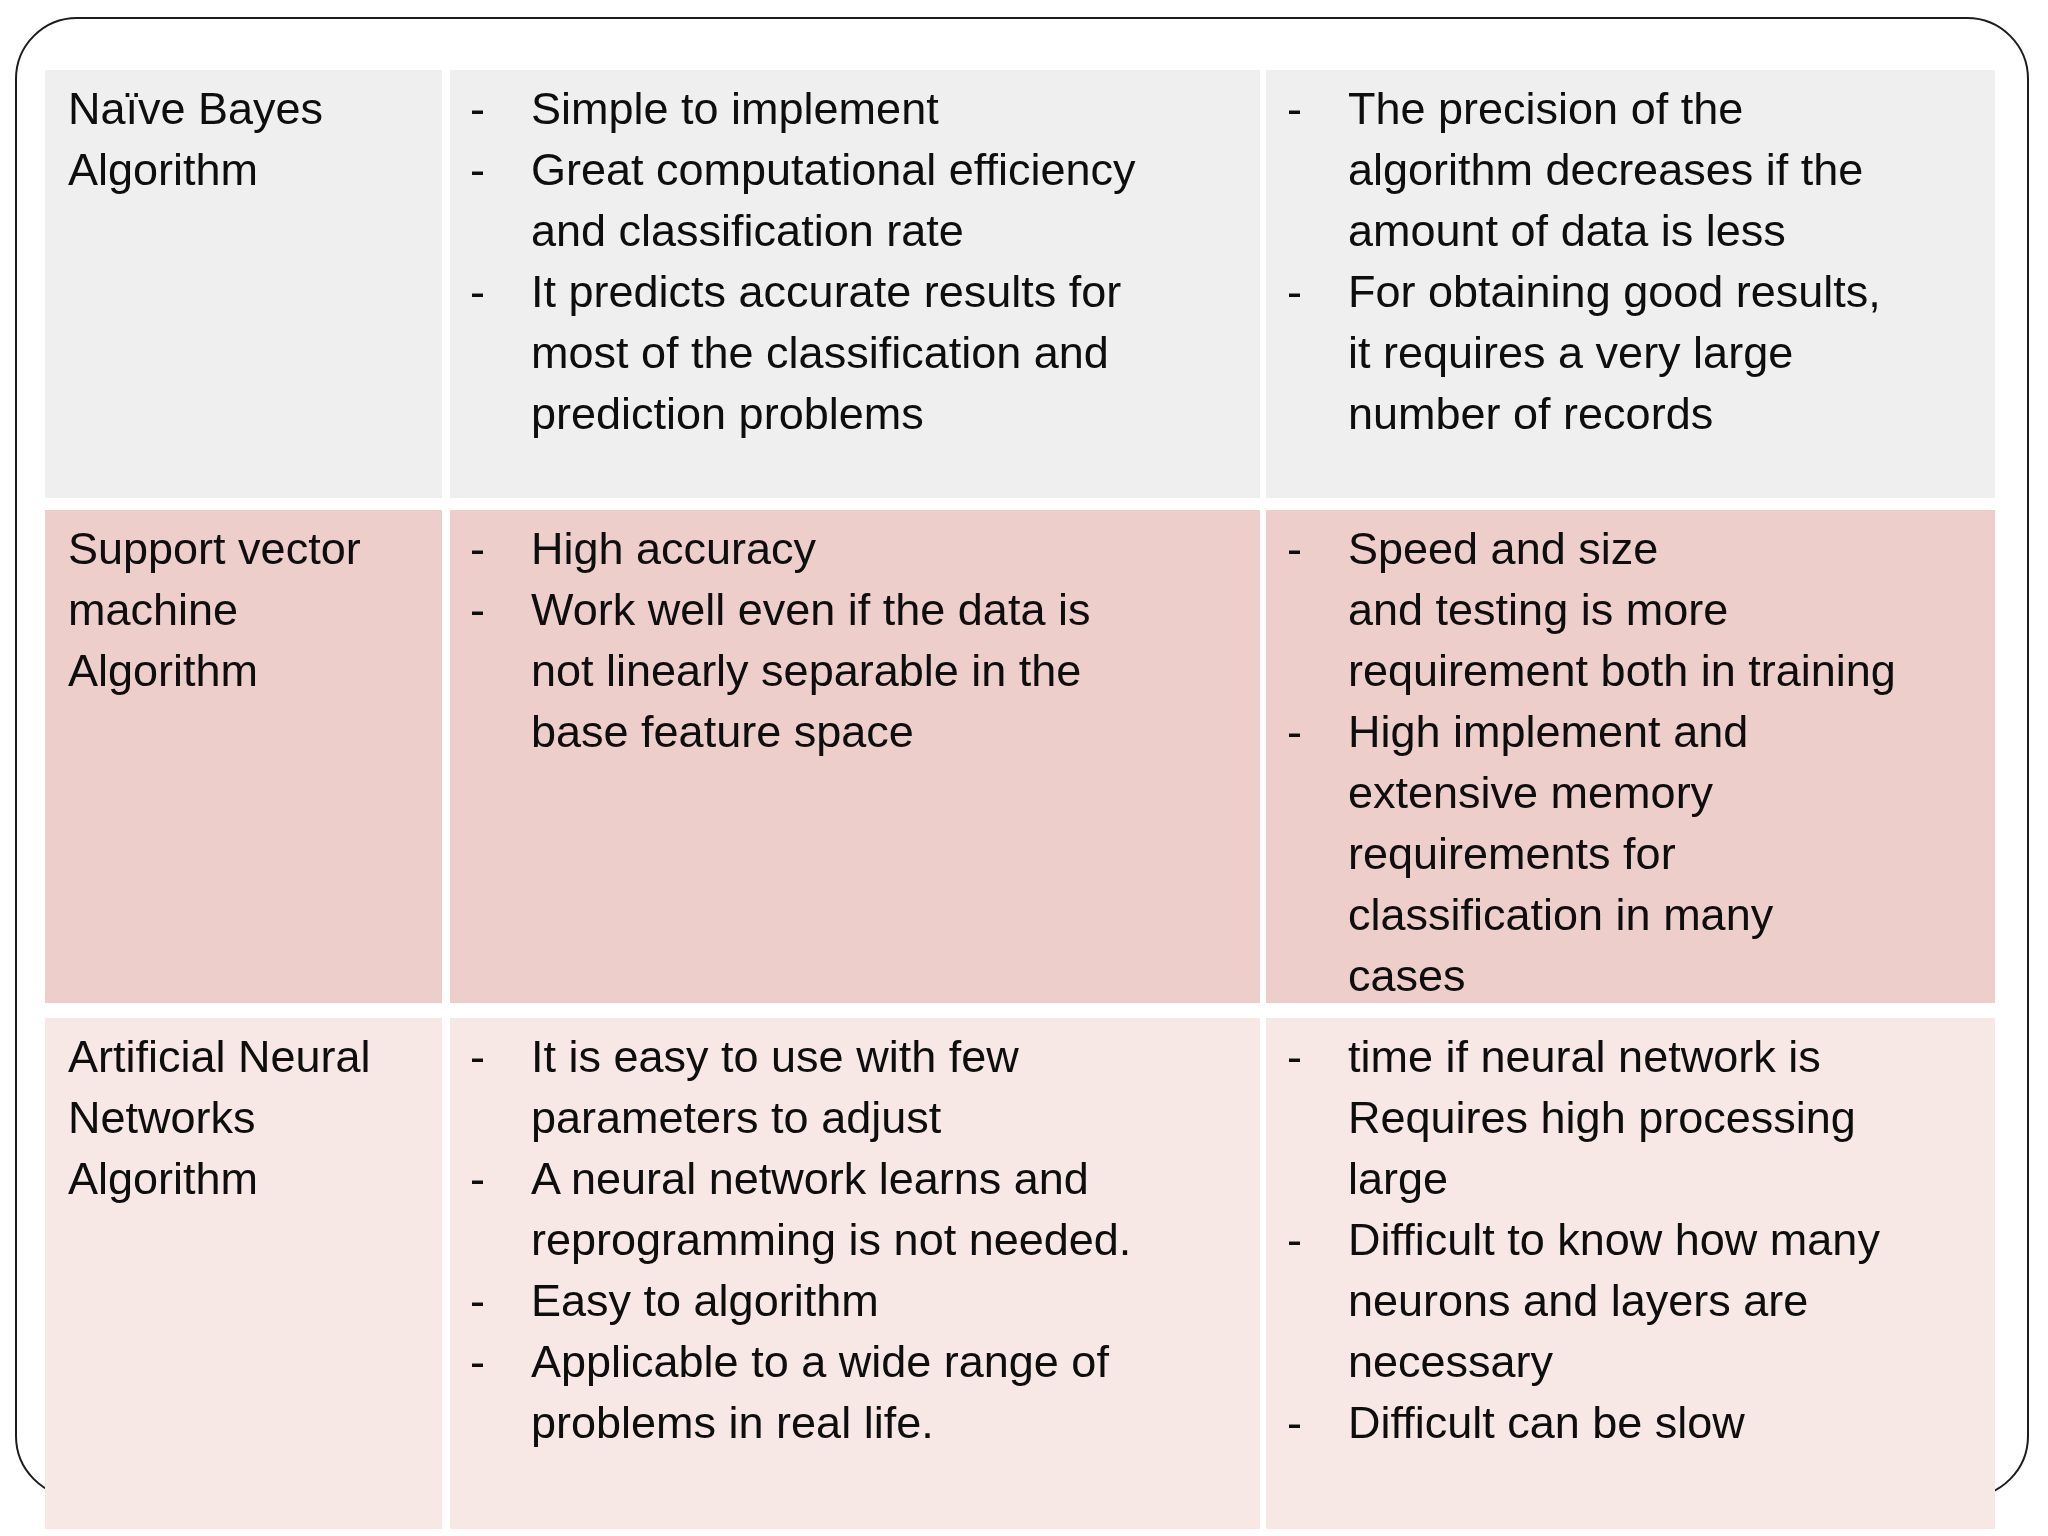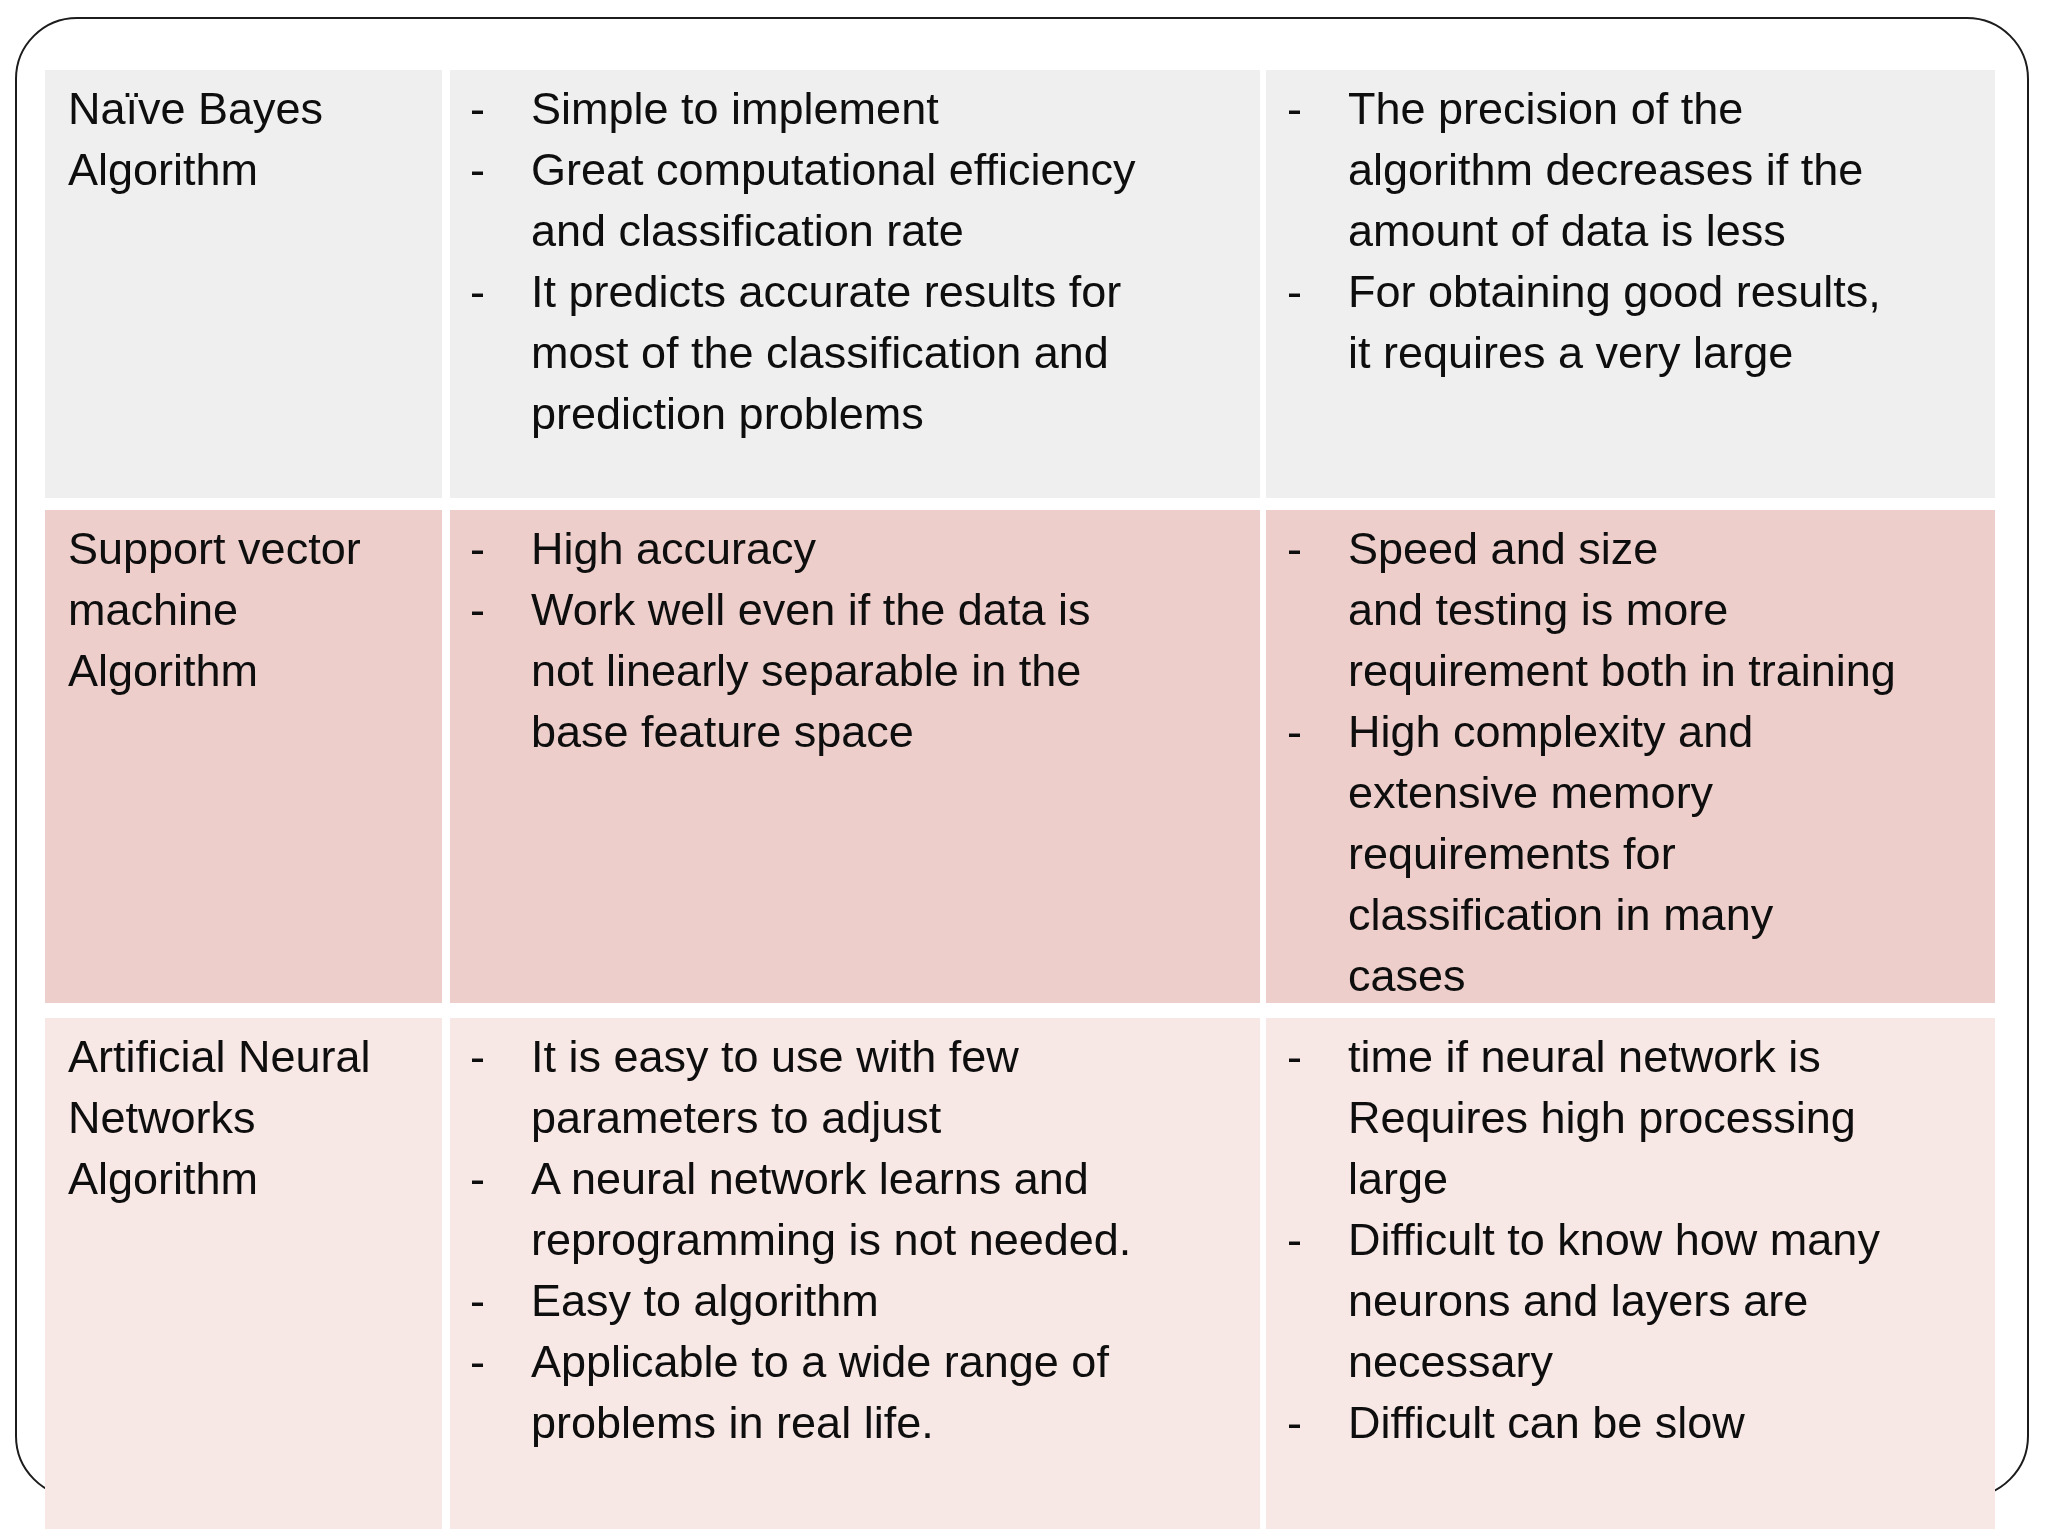--- a/index.html
+++ b/index.html
@@ -83,20 +83,21 @@
             <div class="line">The precision of the</div>
             <div class="line">algorithm decreases if the</div>
             <div class="line">amount of data is less</div>
           </div>
         </div>
         <div class="bullet">
           <span class="dash">-</span>
           <div>
             <div class="line">For obtaining good results,</div>
             <div class="line">it requires a very large</div>
+            <div class="line">number of records</div>
           </div>
         </div>
       </div>
     </div>
     <div class="row row-1">
       <div class="cell name-cell" style="background: rgb(237, 206, 203);">
         <div class="line">Support vector</div>
         <div class="line">machine</div>
         <div class="line">Algorithm</div>
       </div>
@@ -121,21 +122,21 @@
           <span class="dash">-</span>
           <div>
             <div class="line">Speed and size</div>
             <div class="line">and testing is more</div>
             <div class="line">requirement both in training</div>
           </div>
         </div>
         <div class="bullet">
           <span class="dash">-</span>
           <div>
-            <div class="line">High complexity and</div>
+            <div class="line">High implement and</div>
             <div class="line">extensive memory</div>
             <div class="line">requirements for</div>
             <div class="line">classification in many</div>
             <div class="line">cases</div>
           </div>
         </div>
       </div>
     </div>
     <div class="row row-2">
       <div class="cell name-cell" style="background: rgb(248, 232, 229);">

